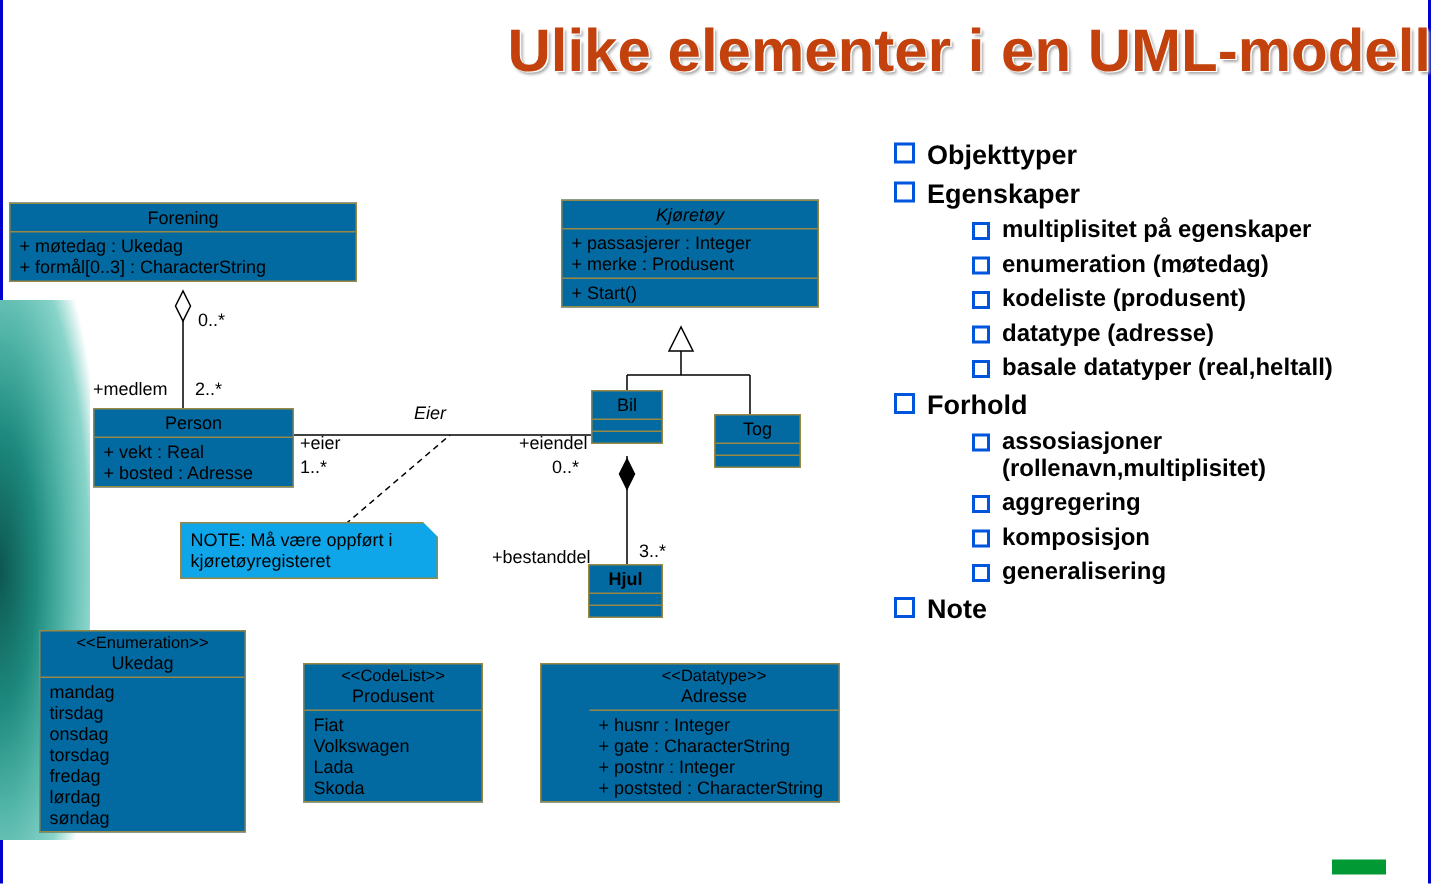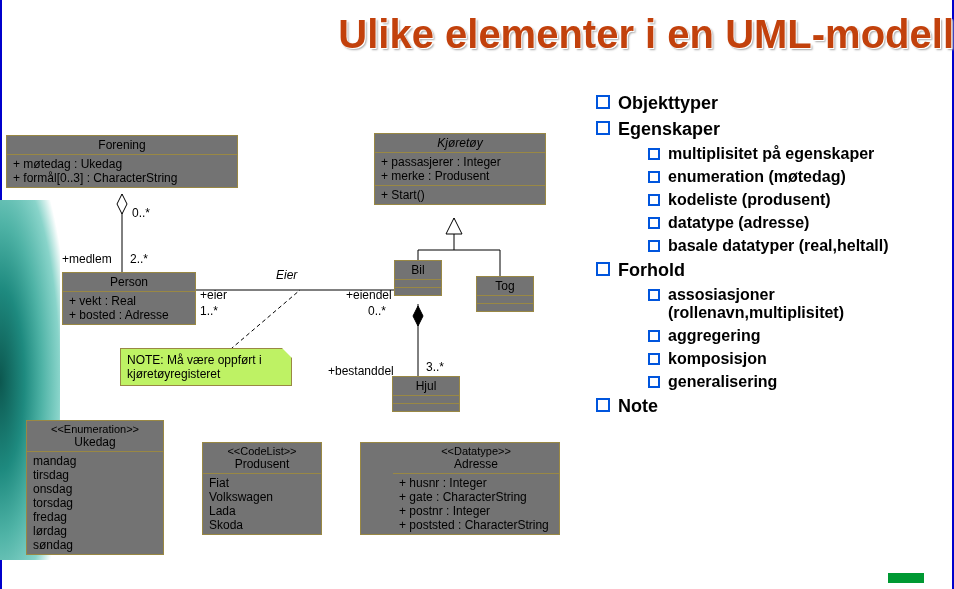--- a/index.html
+++ b/index.html
@@ -32,38 +32,38 @@
     color: #c2410c;
     text-shadow: 1px 1px 0 #fff, 2px 2px 2px #aaa;
   }
   .diagram {
     position: absolute;
     left: 0; top: 120px;
     width: 590px; height: 460px;
   }
   .umlbox {
     position: absolute;
-    background: #737373;
+    background: #0369a1;
     border: 1px solid #998844;
     font-size: 12px;
   }
   .umlbox .sect {
     border-top: 1px solid #998844;
     padding: 2px 6px;
   }
   .umlbox .sect.empty { height: 8px; }
   .umlbox .head {
     padding: 2px 6px;
     text-align: center;
   }
   .stereo { font-size: 11px; }
   .italic { font-style: italic; }
   .note {
     position: absolute;
-    background: #bef264;
+    background: #0ea5e9;
     border: 1px solid #998844;
     font-size: 12px;
     padding: 4px 6px;
   }
   .noteclip {
     position: absolute; right: -1px; top: -1px;
     width: 0; height: 0;
     border-top: 10px solid #fff;
     border-left: 10px solid transparent;
   }
@@ -172,21 +172,21 @@
     <div class="sect empty"></div>
     <div class="sect empty"></div>
   </div>
 
   <div class="umlbox" style="left:476px; top:156px; width:58px;">
     <div class="head">Tog</div>
     <div class="sect empty"></div>
     <div class="sect empty"></div>
   </div>
 
-  <div class="umlbox" style="left:392px; top:256px; width:68px;">
+  <div class="umlbox" style="left:392px; top:256px; width:50px;font-weight:bold;">
     <div class="head">Hjul</div>
     <div class="sect empty"></div>
     <div class="sect empty"></div>
   </div>
   <span class="lbl" style="left:328px; top:244px;">+bestanddel</span>
   <span class="lbl" style="left:426px; top:240px;">3..*</span>
 
   <div class="note" style="left:120px; top:228px; width:172px;">
     <span>NOTE: Må være oppført i kjøretøyregisteret</span>
     <div class="noteclip"></div>

